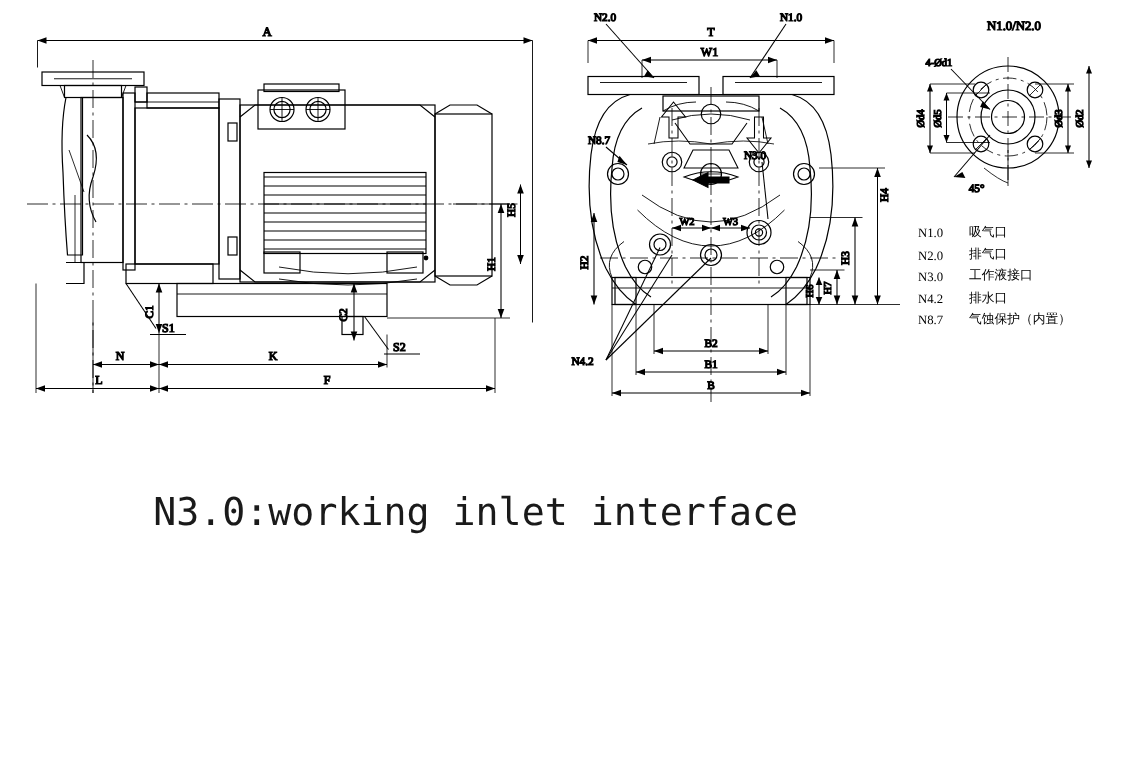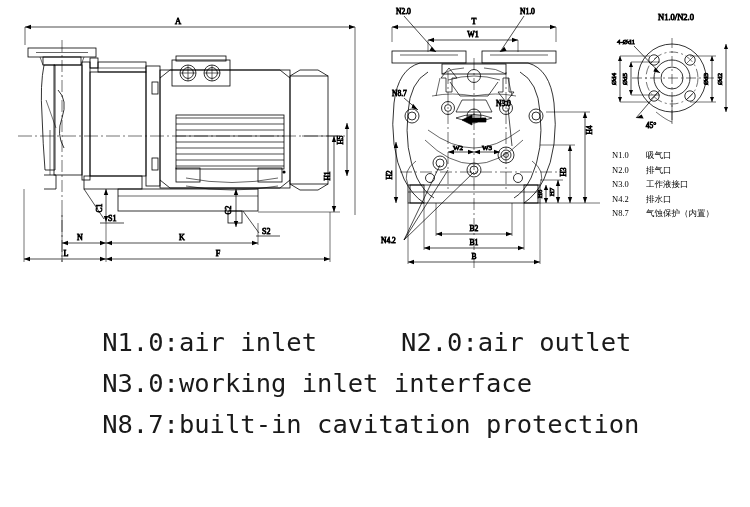--- a/index.html
+++ b/index.html
@@ -508,23 +508,17 @@
       <span>排水口</span>
     </div>
     <div class="row">
       <span class="code">N8.7</span>
       <span>气蚀保护（内置）</span>
     </div>
   </div>
 
   <div class="legend-en">
     <div class="line">
-      <span class="pair">N1.0:air inlet</span><span class="gap"></span><span class="pair">N2.0:air outlet</span>
-    </div>
-    <div class="line">
       <span class="pair">N3.0:working inlet interface</span>
     </div>
-    <div class="line">
-      <span class="pair">N8.7:built-in cavitation protection</span>
-    </div>
   </div>
 
 </div>
 
 </body></html>

